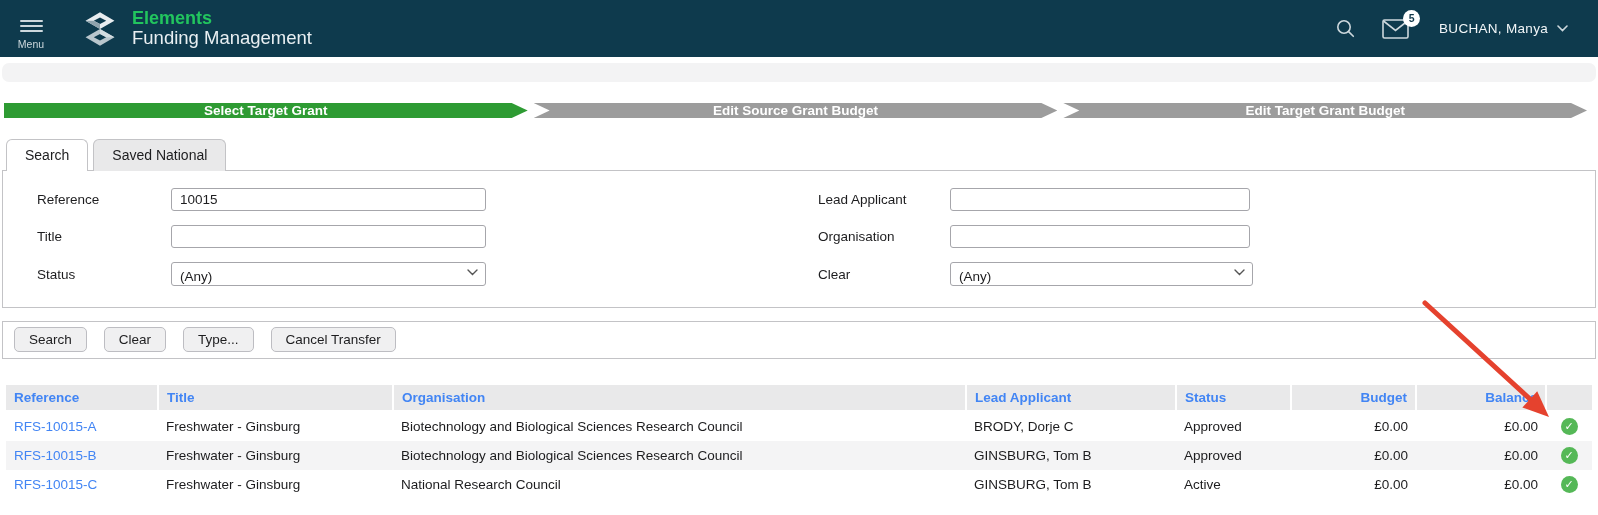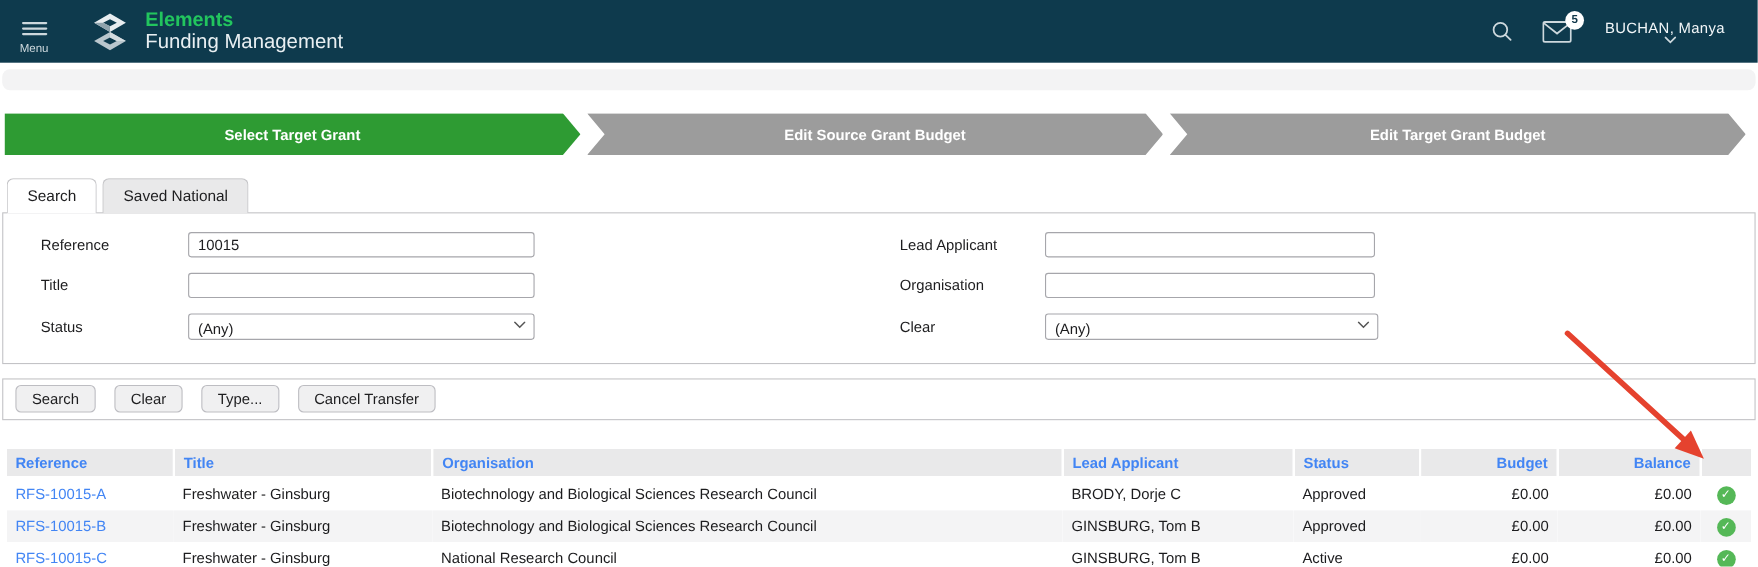--- a/index.html
+++ b/index.html
@@ -28,29 +28,29 @@
 
   .appbar-right { margin-left:auto; display:flex; align-items:center; padding-right:30px; }
   .icon-btn { cursor:pointer; display:inline-flex; align-items:center; position:relative; }
   .search-btn { margin-right:26px; }
   .mail-btn { margin-right:30px; }
   .badge {
     position:absolute; top:-9px; right:-11px; width:17px; height:17px; border-radius:50%;
     background:#ffffff; color:#11384a; font-size:10.5px; font-weight:bold;
     display:flex; align-items:center; justify-content:center;
   }
-  .user-menu { display:flex; align-items:center; cursor:pointer;flex-direction:column; }
+  .user-menu { display:flex; align-items:center; cursor:pointer; }
   .user-name { font-size:13.5px; letter-spacing:.3px; color:#f2f6f8; }
   .user-menu svg { margin-left:9px; }
 
   
   .toolbar-strip { margin:6px 2px 0 2px; height:19px; background:#f3f3f4; border-radius:7px; }
 
   
-  .stepper { display:flex; gap:6px; margin:21px 11px 0 4px; height:38px; }
+  .stepper { display:flex; gap:6px; margin:21px 11px 0 4px; height:15px; }
   .step {
     flex:1; display:flex; align-items:center; justify-content:center;
     color:#ffffff; font-weight:bold; font-size:13.5px; cursor:pointer;
   }
   .step.first { clip-path: polygon(0 0, calc(100% - 16px) 0, 100% 50%, calc(100% - 16px) 100%, 0 100%); }
   .step.mid   { clip-path: polygon(0 0, calc(100% - 16px) 0, 100% 50%, calc(100% - 16px) 100%, 0 100%, 16px 50%); }
   .step.last  { clip-path: polygon(0 0, 100% 0, 100% 100%, 0 100%, 16px 50%); }
   .step.active   { background:#2e9b33; }
   .step.inactive { background:#9c9c9c; }
 

